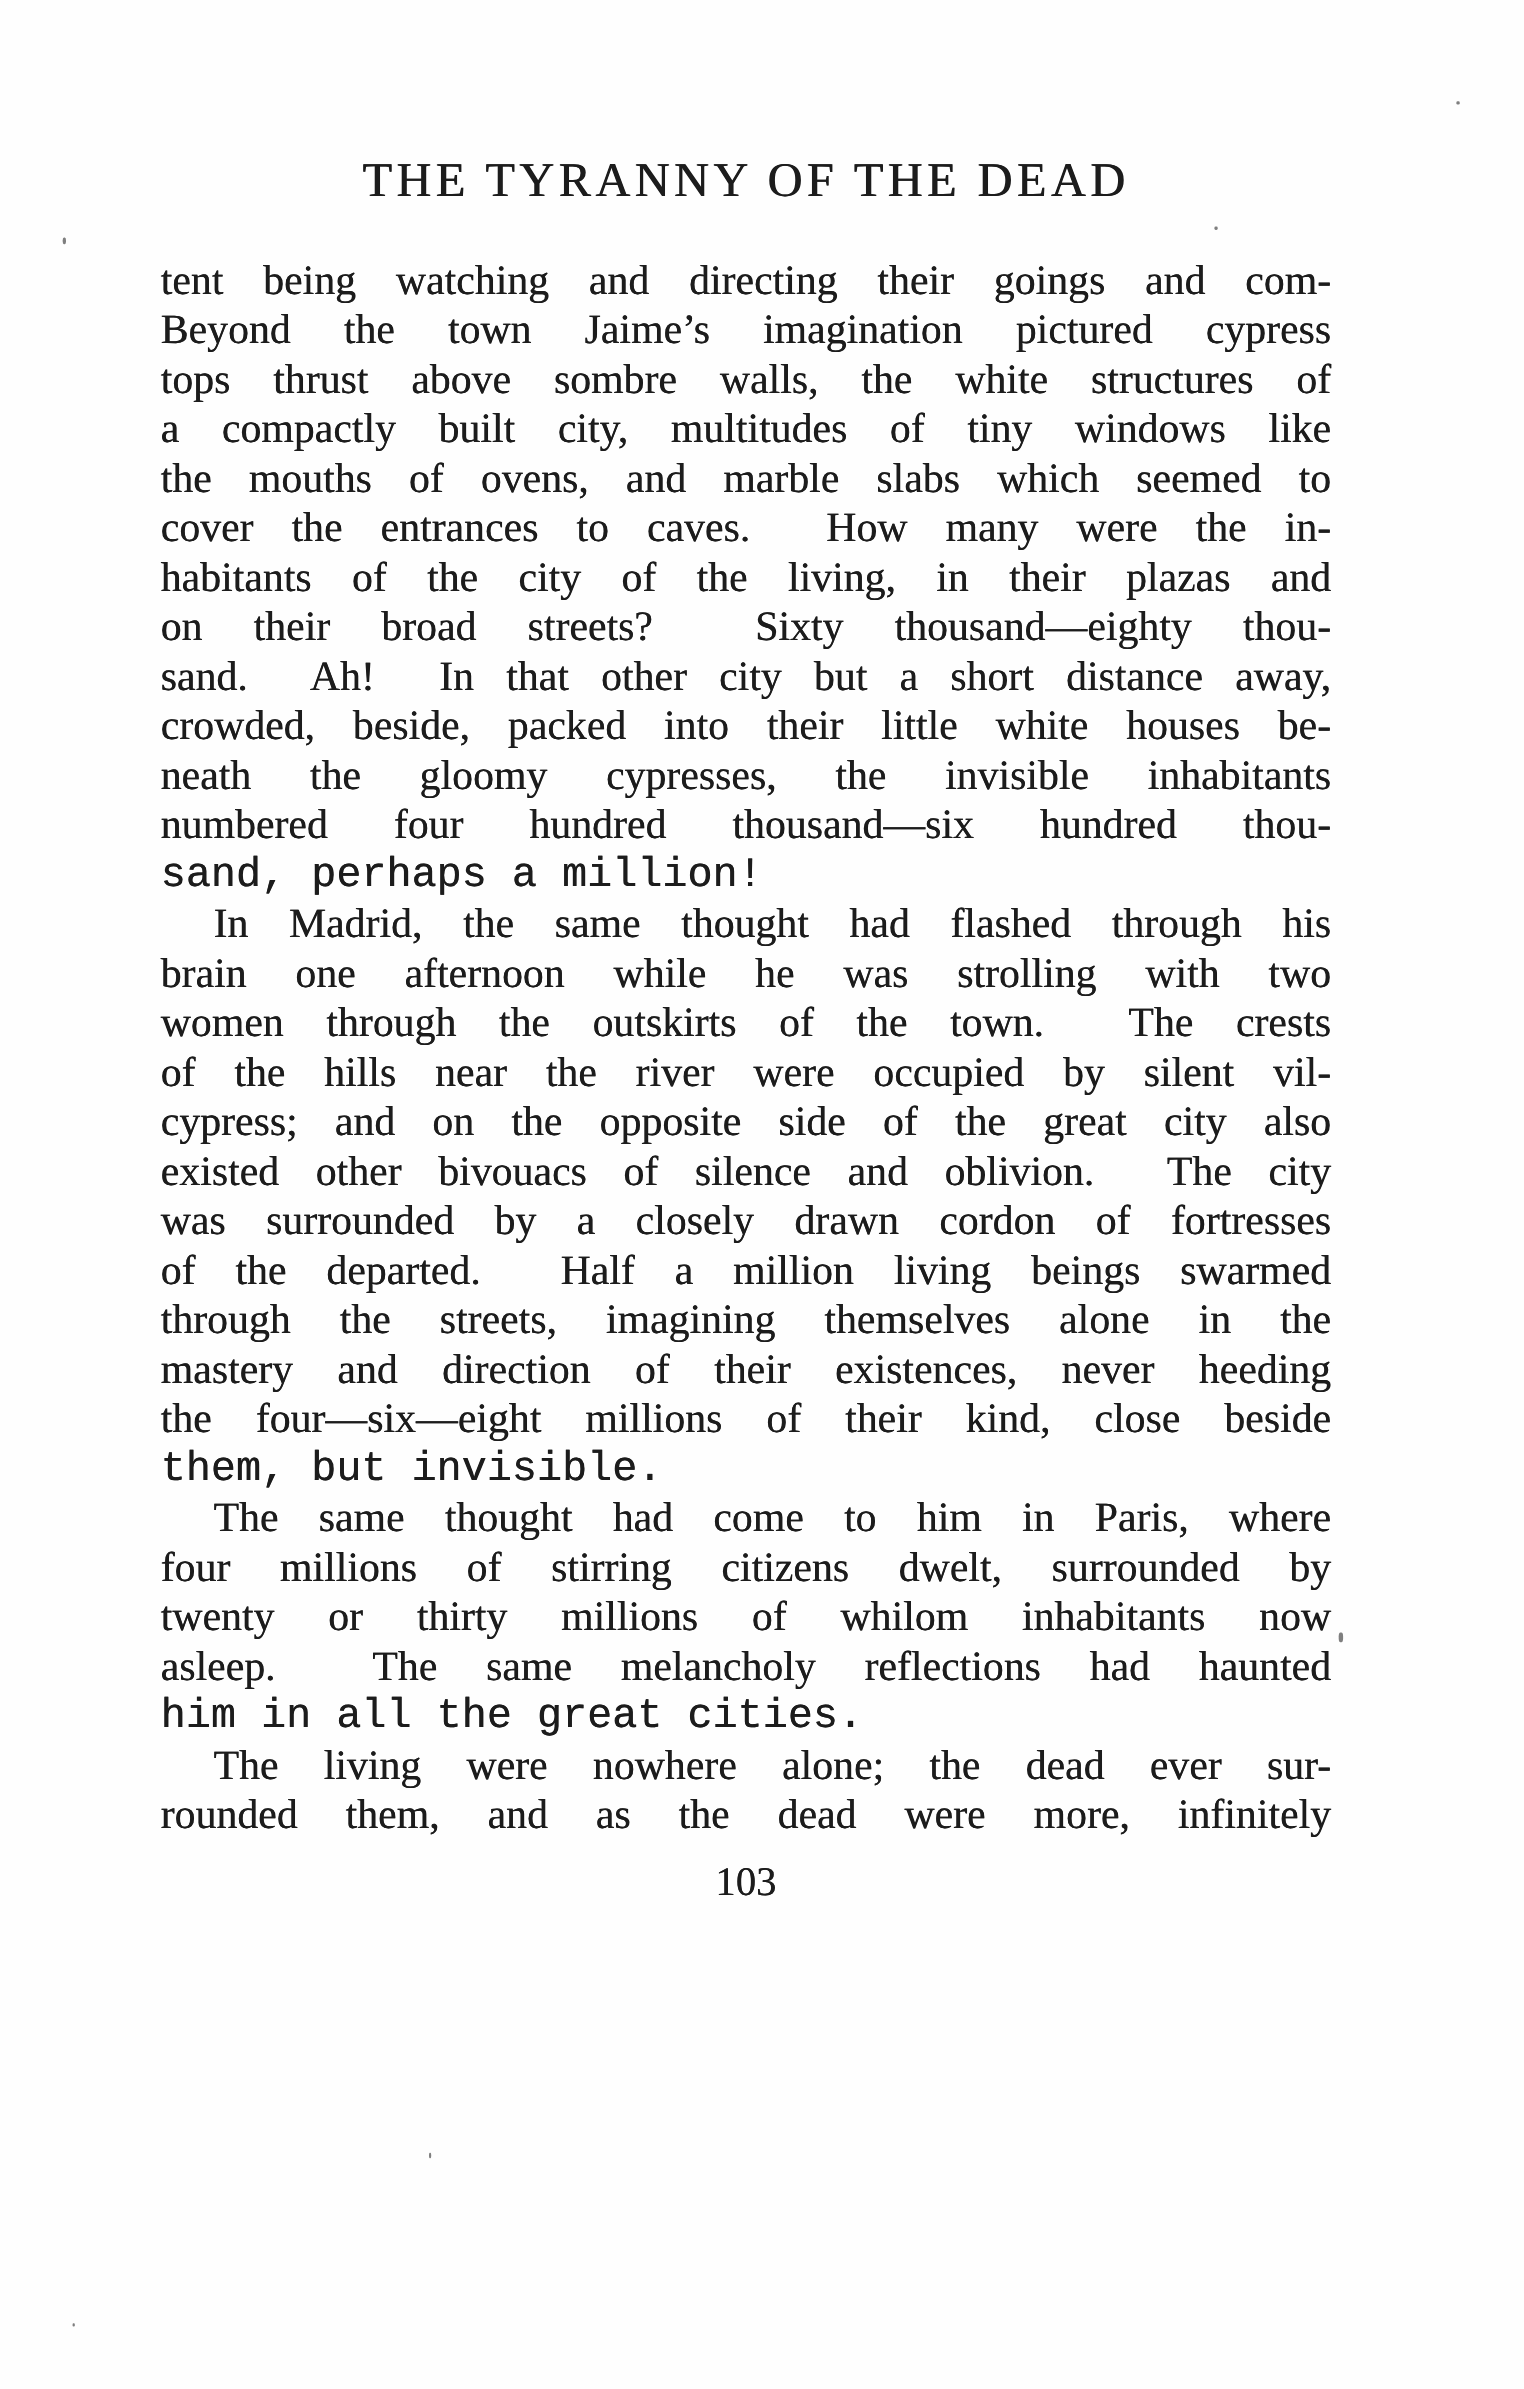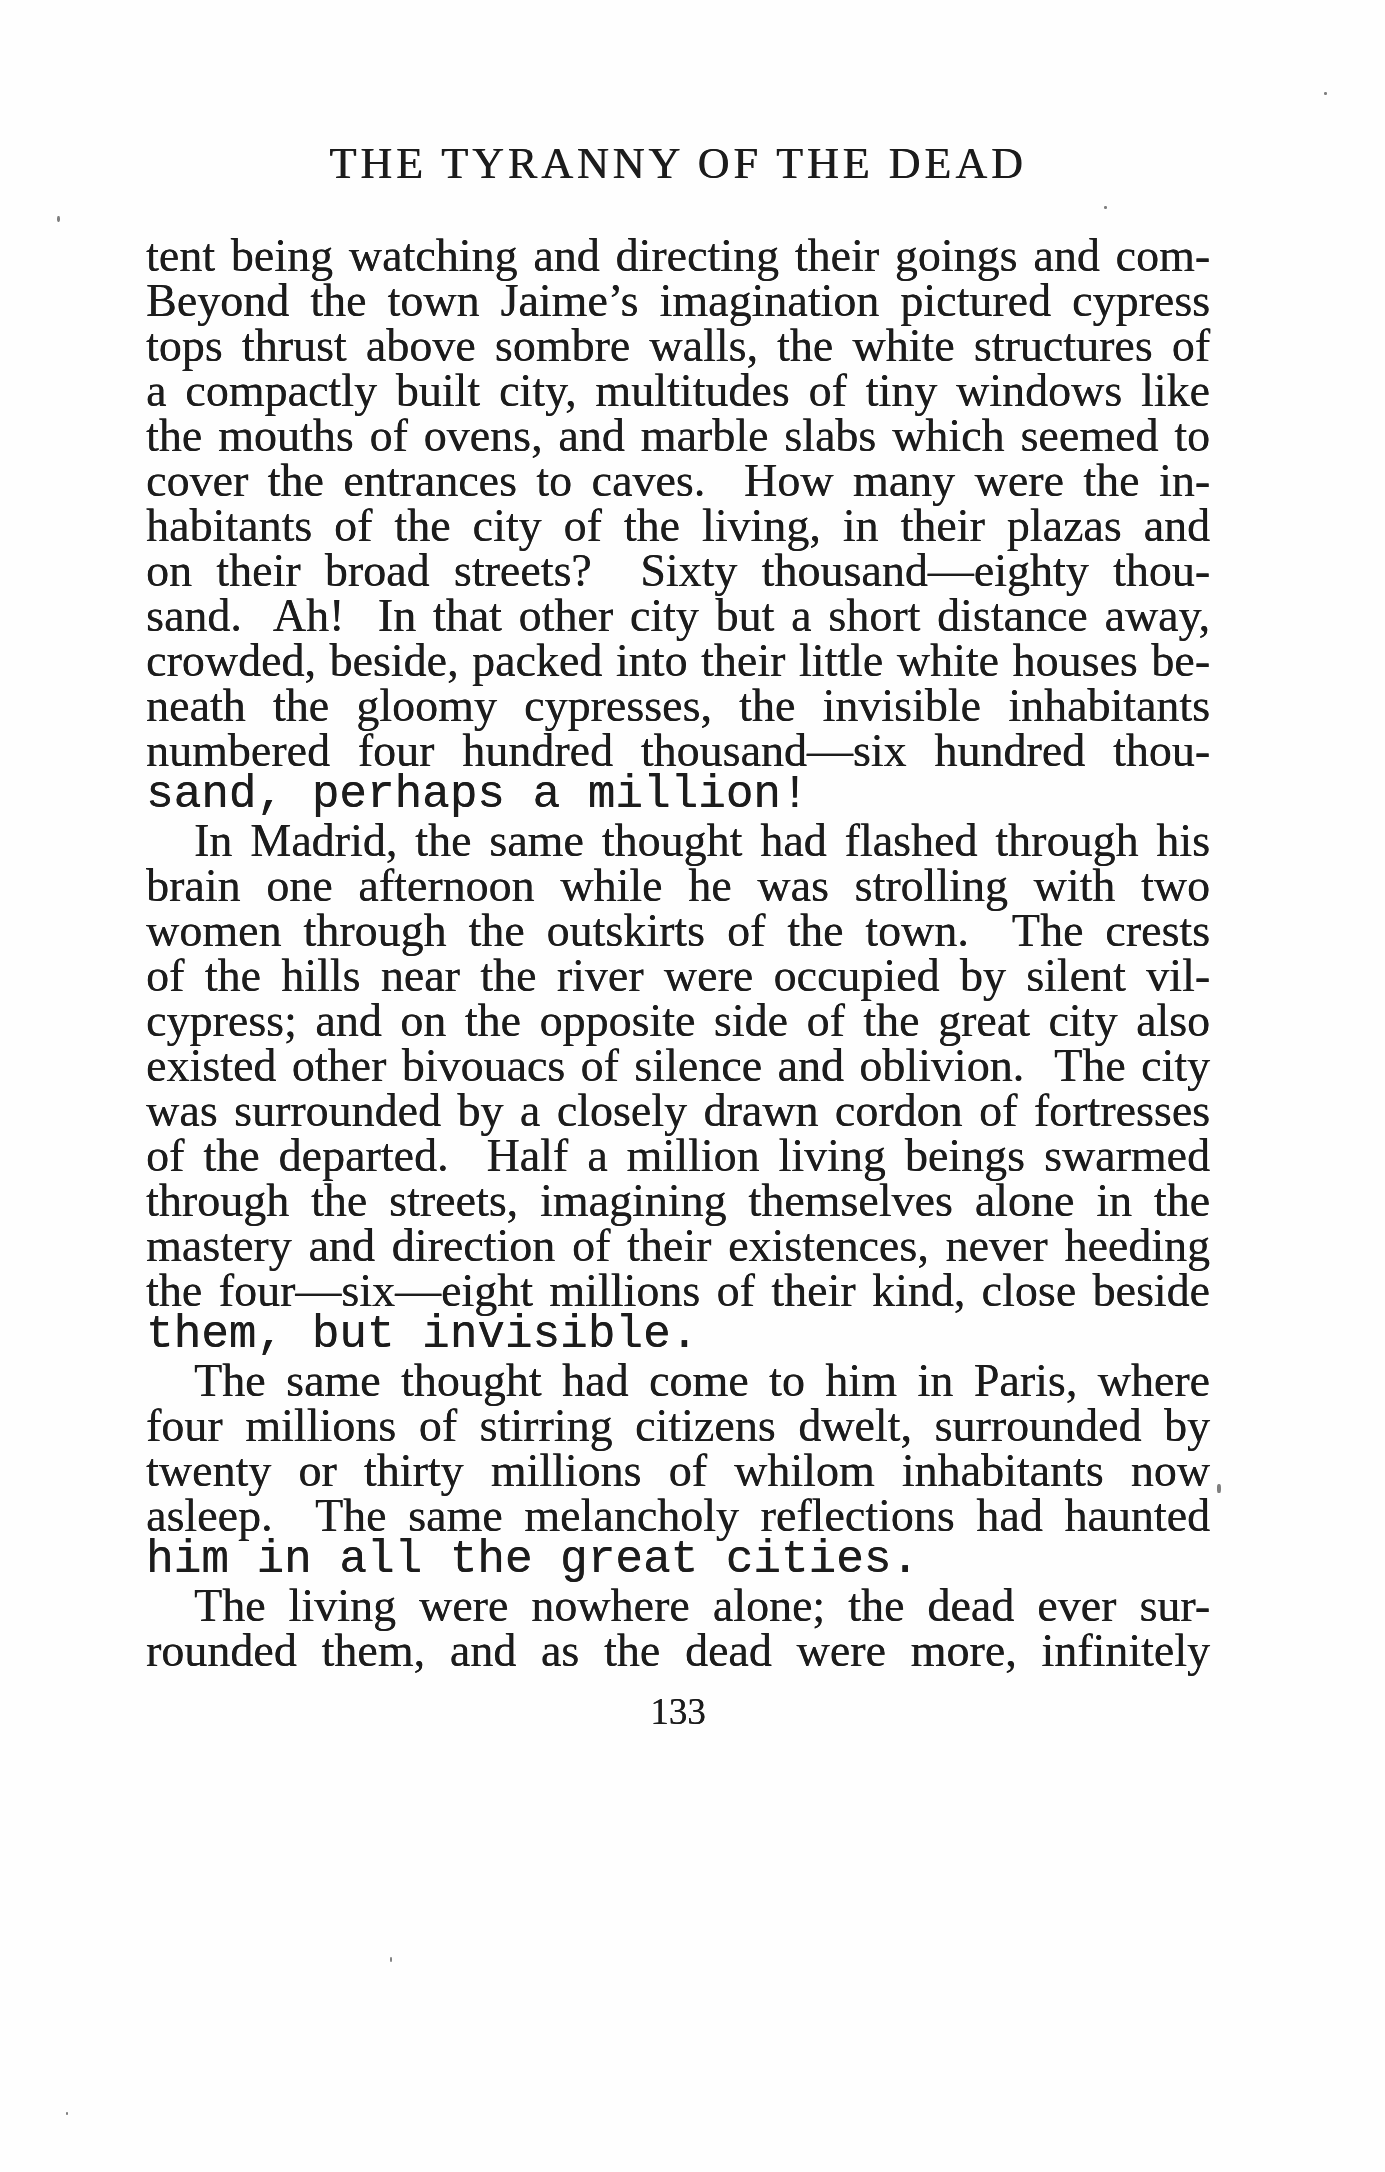--- a/index.html
+++ b/index.html
@@ -28,21 +28,21 @@
   .title {
     font-size: 44px;
     font-weight: normal;
     letter-spacing: 4px;
     text-align: center;
     margin: 0 0 44px 0;
     white-space: nowrap;
     text-shadow: 0.6px 0 0 currentColor;
   }
   .text-block {
-    font-size: 46px;
+    font-size: 38px;
     line-height: 45px;
   }
   .line {
     white-space: pre-wrap;
     text-align: justify;
     text-align-last: justify;
     text-shadow: 0.3px 0 0 currentColor;
   }
   .line.endline {
     text-align-last: left;
@@ -97,21 +97,21 @@
       <div class="line">the four—six—eight millions of their kind, close beside</div>
       <div class="line endline">them, but invisible.</div>
       <div class="line indent">The same thought had come to him in Paris, where</div>
       <div class="line">four millions of stirring citizens dwelt, surrounded by</div>
       <div class="line">twenty or thirty millions of whilom inhabitants now</div>
       <div class="line">asleep.  The same melancholy reflections had haunted</div>
       <div class="line endline">him in all the great cities.</div>
       <div class="line indent">The living were nowhere alone; the dead ever sur-</div>
       <div class="line">rounded them, and as the dead were more, infinitely</div>
     </div>
-  <div class="page-number">133</div>
+  <div class="page-number">103</div>
 </div>
 
 <div class="speck" style="left:57px; top:216px; width:3px; height:6px;"></div>
 <div class="speck" style="left:1324px; top:92px; width:3px; height:3px;"></div>
 <div class="speck" style="left:1217px; top:1484px; width:4px; height:9px;"></div>
 <div class="speck" style="left:390px; top:1957px; width:2px; height:5px;"></div>
 <div class="speck" style="left:66px; top:2112px; width:2px; height:3px;"></div>
 <div class="speck" style="left:1104px; top:206px; width:3px; height:3px;"></div>
 
 </body></html>

